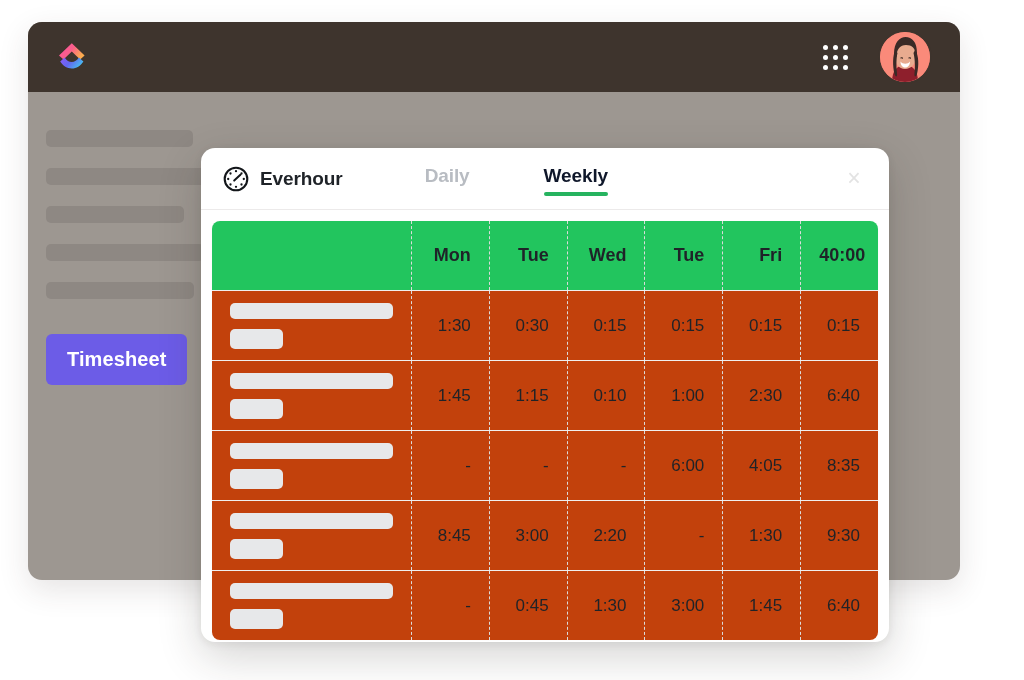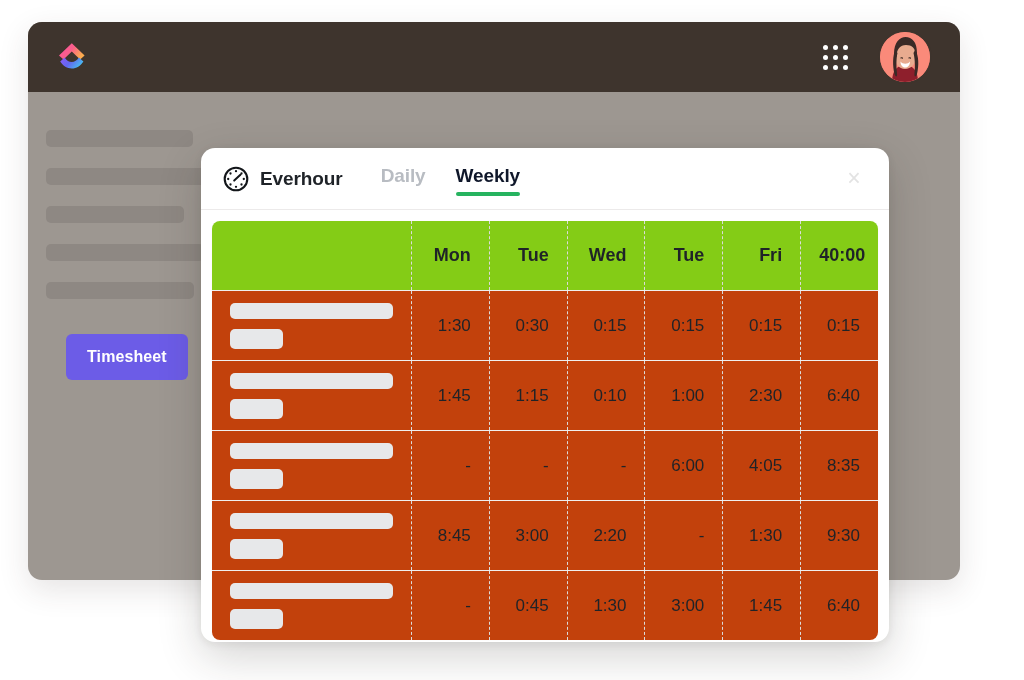--- a/index.html
+++ b/index.html
@@ -93,29 +93,28 @@
   .skel-bar.w2 { width:160px; }
   .skel-bar.w3 { width:138px; }
   .skel-bar.w4 { width:158px; }
   .skel-bar.w5 { width:148px; }
 
   .timesheet-btn {
     margin-top:14px;
     display:inline-block;
     background:#6c5ce7;
     color:#ffffff;
-    font-size:16px;
+    font-size:20px;
     font-weight:bold;
     padding:14px 21px;
     border-radius:6px;
     border:none;
     cursor:pointer;
     font-family:"Liberation Sans", sans-serif;
     letter-spacing:.1px;
-    margin-left:20px;
   }
 
   
   .panel {
     position:absolute;
     left:201px; top:148px;
     width:688px; height:494px;
     background:#ffffff;
     border-radius:14px;
     box-shadow:0 14px 44px rgba(40,35,30,0.20), 0 2px 8px rgba(40,35,30,0.08);
@@ -151,20 +150,21 @@
     margin-left:38px;
   }
   .tab {
     font-size:19px;
     font-weight:bold;
     color:#b8bcc2;
     padding-bottom:5px;
     position:relative;
     cursor:pointer;
     letter-spacing:-0.1px;
+    margin-left:44px;
   }
   .tab.active { color:#0f172a; }
   .tab.active:after {
     content:"";
     position:absolute;
     left:0; right:0; bottom:-4px;
     height:4px;
     border-radius:2px;
     background:#26b35f;
   }
@@ -201,21 +201,21 @@
     color:#1f2328;
     font-weight:normal;
     border-bottom:1px solid #f0efef;
     border-right:1px dashed #dcdbdb;
     background:#c2410c;
     vertical-align:middle;
   }
   table.sheet th {
     font-weight:bold;
     font-size:18px;
-    background:#84cc16;
+    background:#22c55e;
   }
   table.sheet tr:last-child td { border-bottom:none; }
   table.sheet td:last-child,
   table.sheet th:last-child { border-right:none; }
 
   col.c-name { width:200px; }
   col.c-day  { width:auto; }
 
   td.name-cell, th.name-cell {
     text-align:left;

